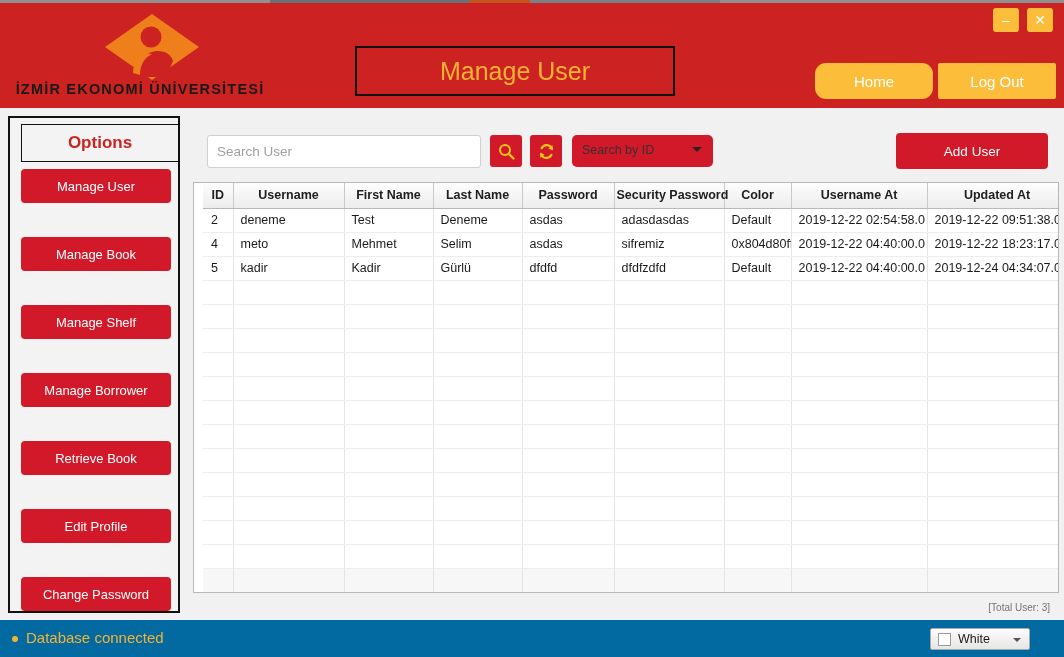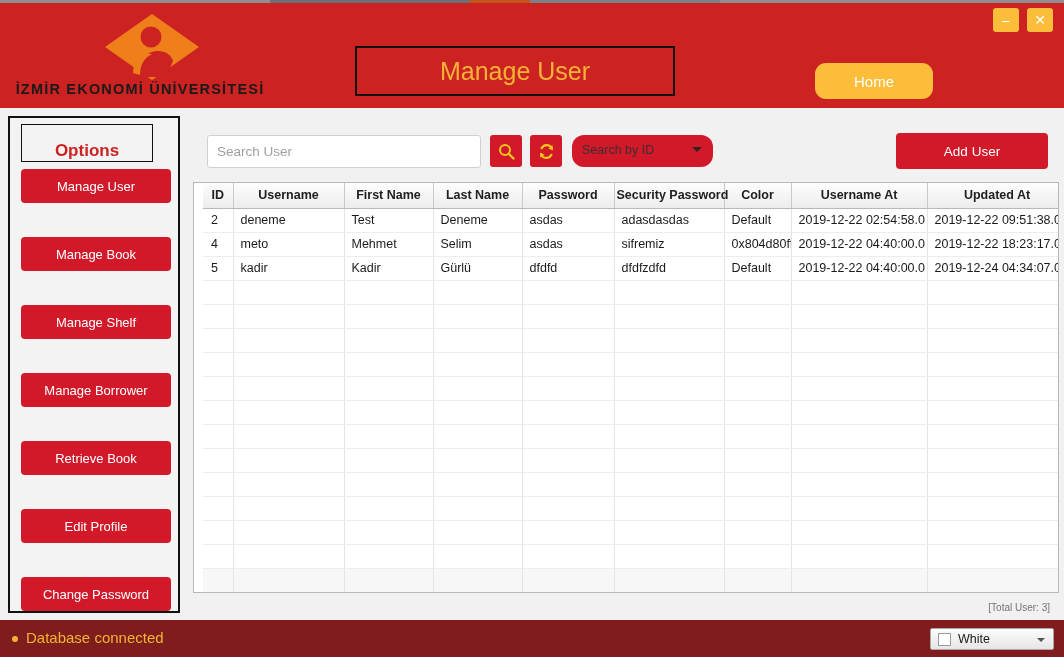--- a/index.html
+++ b/index.html
@@ -88,24 +88,24 @@
 
   
   .sidebar {
     position: absolute; left: 8px; top: 116px;
     width: 172px; height: 497px;
     background: #f3f3f3;
     border: 2px solid #111;
   }
   .options-box {
     position: absolute; left: 11px; top: 6px;
-    width: 132px; height: 38px;
+    width: 158px; height: 38px;
     border: 1.5px solid #111;
     background: #f3f3f3;
-    display: flex; align-items: flex-end; justify-content: center;
+    display: flex; align-items: center; justify-content: center;
   }
   .options-box span {
     color: #cc2222;
     font-size: 17px;
     font-weight: bold;
   }
   .side-btn {
     position: absolute; left: 11px;
     width: 150px; height: 34px;
     background: #d2192a;
@@ -140,21 +140,21 @@
     display: flex; align-items: center; justify-content: center;
     cursor: pointer;
   }
   .icon-btn.search  { left: 304px; }
   .icon-btn.refresh { left: 344px; }
 
   .sel-box {
     position: absolute; left: 386px; top: 15px;
     width: 141px; height: 32px;
     background: #d2192a;
-    border: none; border-radius: 12px;
+    border: none; border-radius: 5px;
     cursor: pointer;
   }
   .sel-box .sel-label {
     position: absolute; left: 10px; top: 8px;
     font-size: 12.5px;
     color: #3a3030;
   }
   .sel-box .sel-caret {
     position: absolute; right: 11px; top: 12px;
     width: 0; height: 0;
@@ -213,35 +213,35 @@
   .total-label {
     position: absolute; right: 8px; top: 482px;
     color: #737373;
     font-size: 10px;
   }
 
   
   .statusbar {
     position: absolute; left: 0; top: 620px;
     width: 1064px; height: 37px;
-    background: #7f1d1d;
+    background: #0369a1;
   }
   .status-dot {
     position: absolute; left: 12px; top: 16px;
     width: 6px; height: 6px; border-radius: 50%;
     background: #f5b335;
   }
   .status-text {
     position: absolute; left: 26px; top: 9px;
     color: #f5b335;
     font-size: 15px;
   }
   .theme-sel {
     position: absolute; left: 930px; top: 8px;
-    width: 124px; height: 22px;
+    width: 100px; height: 22px;
     background: linear-gradient(to bottom, #fcfcfc 0%, #e6e6e6 100%);
     border: 1px solid #a9a9a9;
     border-radius: 2px;
     cursor: pointer;
   }
   .theme-sel .swatch {
     position: absolute; left: 7px; top: 4px;
     width: 13px; height: 13px;
     background: #ffffff;
     border: 1px solid #9a9a9a;
@@ -284,20 +284,21 @@
         </svg>
       </div>
       <div class="logo-text">İZMİR EKONOMİ ÜNİVERSİTESİ</div>
     </div>
 
     <div class="title-box">
       <span>Manage User</span>
     </div>
 
     <button class="hdr-btn home">Home</button>
+    <button class="hdr-btn logout">Log Out</button>
 
     <button class="win-btn min">–</button>
     <button class="win-btn close">✕</button>
   </div>
 
   <div class="sidebar">
     <div class="options-box">
       <span>Options</span>
     </div>
 

